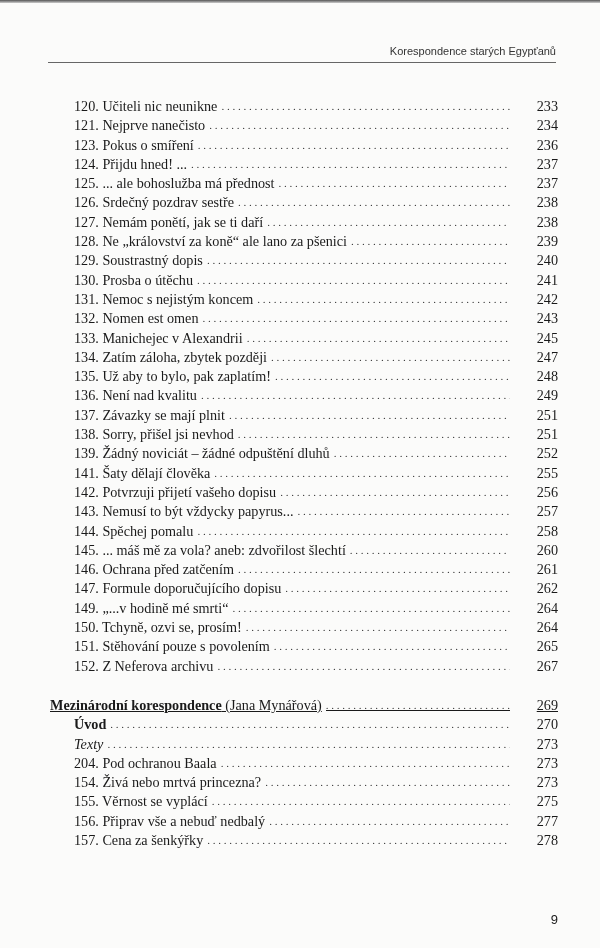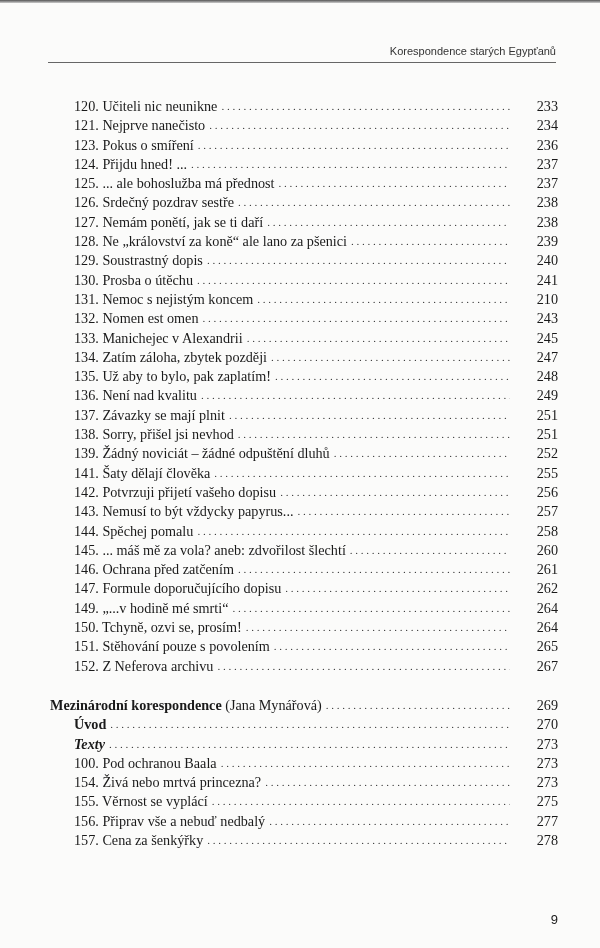--- a/index.html
+++ b/index.html
@@ -37,25 +37,25 @@
     color: #333; letter-spacing: 2.2px; font-size: 11px;
   }
   .row .leader::before {
     content: ". . . . . . . . . . . . . . . . . . . . . . . . . . . . . . . . . . . . . . . . . . . . . . . . . . . . . . . . . . . . . . . . . . . . . . . . . . . . . . . . . . . . . . . . . . . . . . . . . . . . . . . . . . . . . . . . . .";
     letter-spacing: 0;
   }
   .row .page {
     flex: 0 0 44px; text-align: right; padding-right: 2px;
   }
   .gap { height: 20px; }
-  .section { margin-left: -24px; }
+  .section { margin-left: -24px; text-decoration: underline; }
   .section .label .main { font-weight: bold; }
   .indent { margin-left: 0; }
   .indent .label.strong { font-weight: bold; }
-  .indent .label.italic { font-weight: bold; font-style: italic; }
+  .indent .label.italic { font-weight: normal; font-style: italic; }
   .page-number {
     position: absolute; right: 42px; top: 912px;
     font-family: "Liberation Sans", "DejaVu Sans", sans-serif;
     font-size: 13px;
   }
 </style>
 </head>
 <body>
 
 <div class="topshade"></div>
@@ -112,21 +112,21 @@
         <span class="page">240</span>
       </div>
       <div class="row">
         <span class="label">130. Prosba o útěchu</span>
         <span class="leader"></span>
         <span class="page">241</span>
       </div>
       <div class="row">
         <span class="label">131. Nemoc s nejistým koncem</span>
         <span class="leader"></span>
-        <span class="page">210</span>
+        <span class="page">242</span>
       </div>
       <div class="row">
         <span class="label">132. Nomen est omen</span>
         <span class="leader"></span>
         <span class="page">243</span>
       </div>
       <div class="row">
         <span class="label">133. Manichejec v Alexandrii</span>
         <span class="leader"></span>
         <span class="page">245</span>
@@ -228,21 +228,21 @@
     <span class="leader"></span>
     <span class="page">270</span>
   </div>
   <div class="row indent">
     <span class="label italic">Texty</span>
     <span class="leader"></span>
     <span class="page">273</span>
   </div>
   <div id="section-entries">
       <div class="row">
-        <span class="label">100. Pod ochranou Baala</span>
+        <span class="label">204. Pod ochranou Baala</span>
         <span class="leader"></span>
         <span class="page">273</span>
       </div>
       <div class="row">
         <span class="label">154. Živá nebo mrtvá princezna?</span>
         <span class="leader"></span>
         <span class="page">273</span>
       </div>
       <div class="row">
         <span class="label">155. Věrnost se vyplácí</span>

